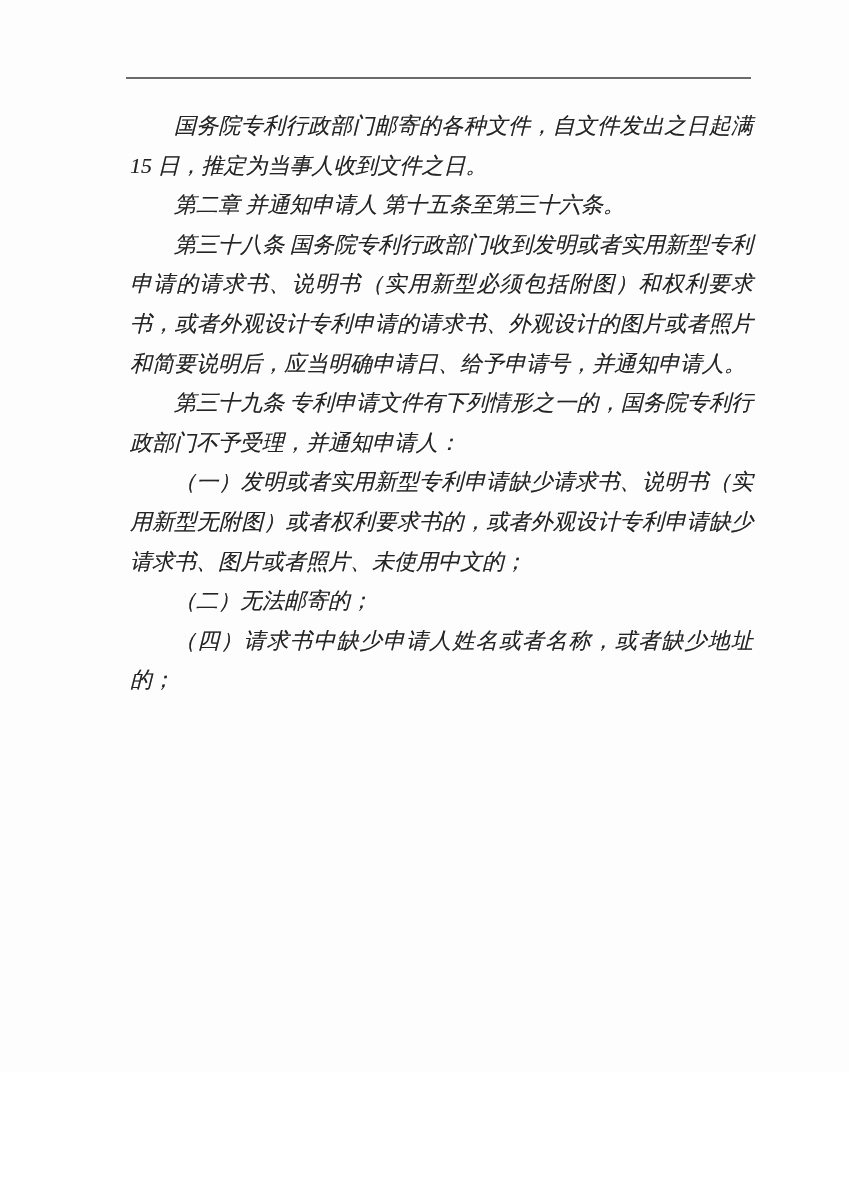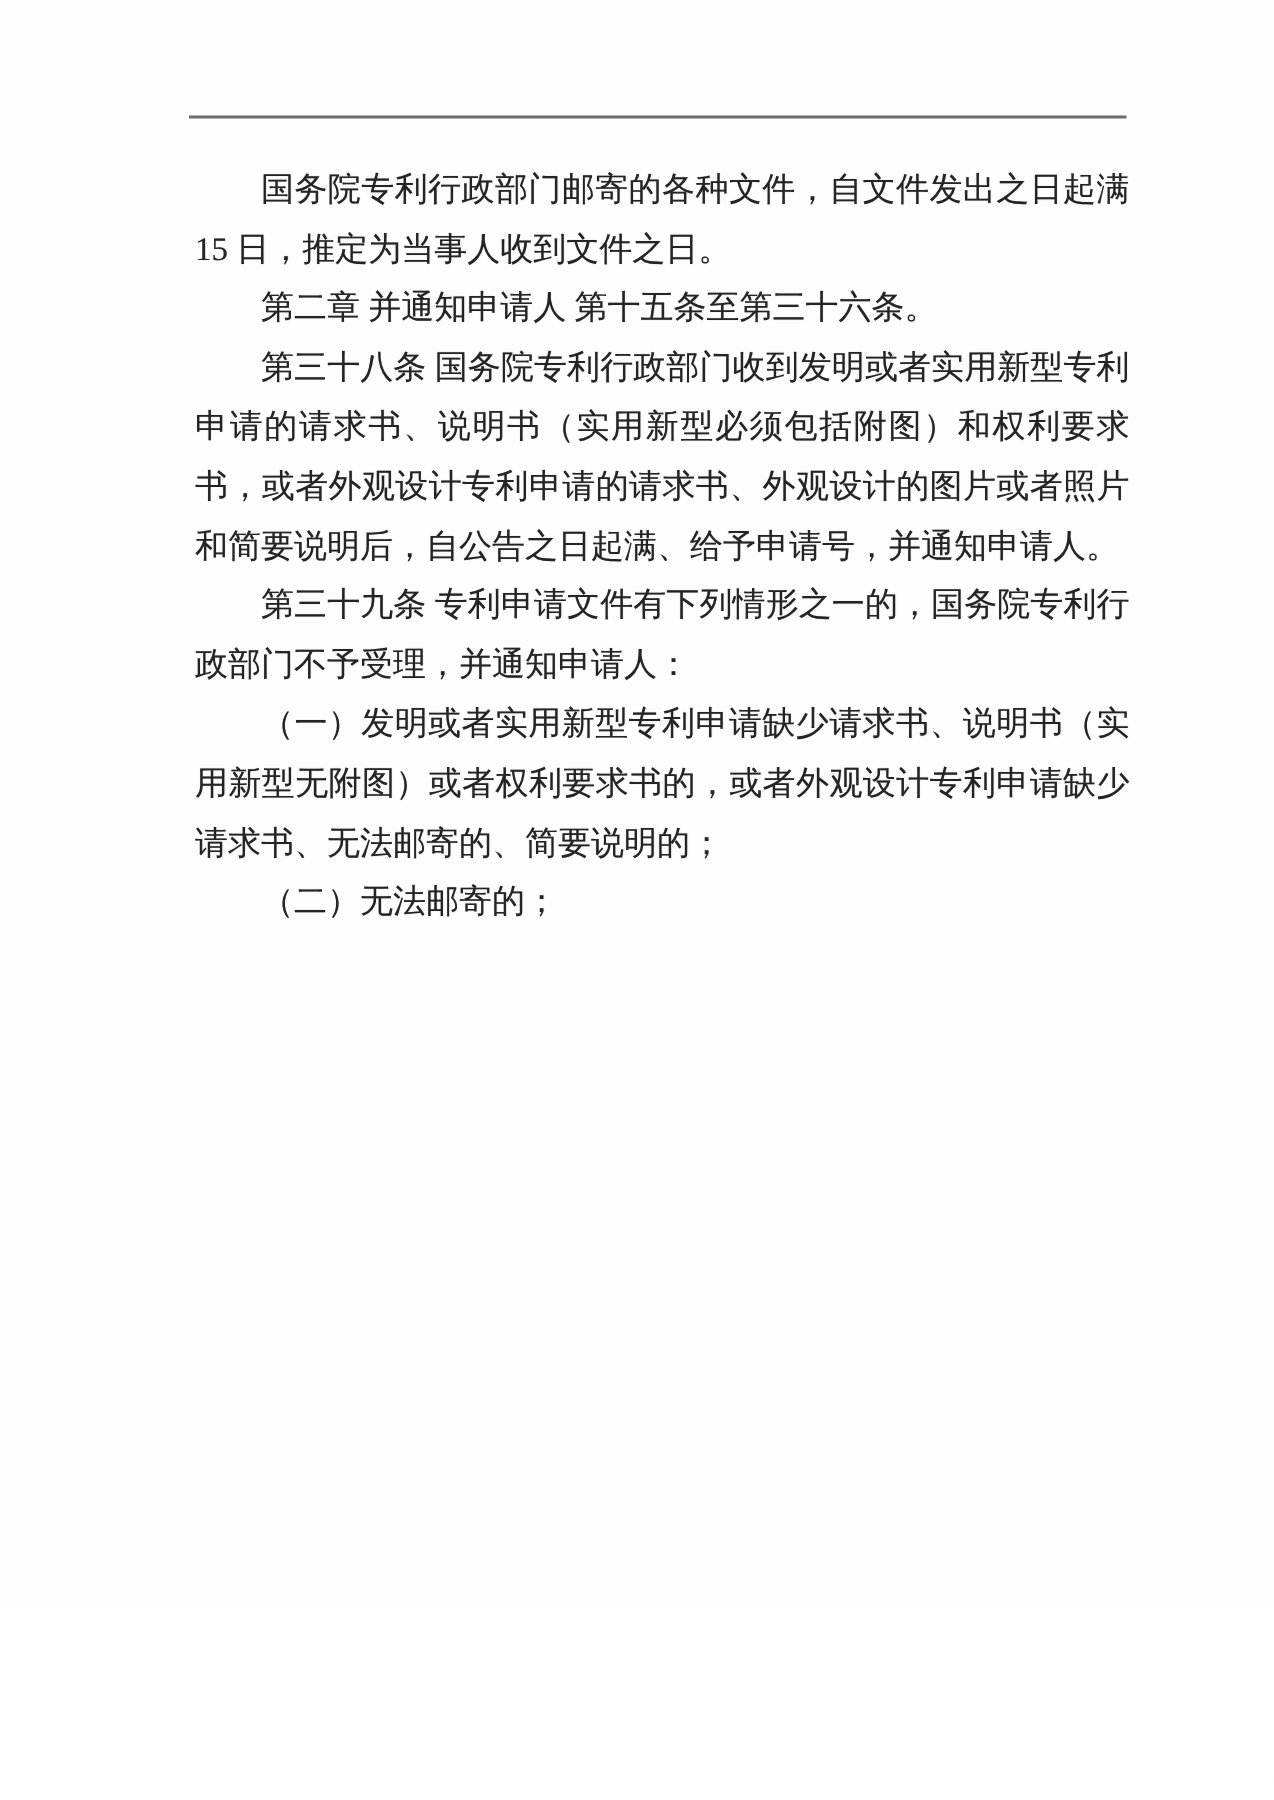--- a/index.html
+++ b/index.html
@@ -8,20 +8,21 @@
     background: #ffffff;
   }
   .page {
     position: relative;
     width: 849px;
     height: 1072px;
     margin: 0 auto;
     background: var(--background, #fdfdfd);
     overflow: hidden;
     font-family: "Liberation Serif", "DejaVu Serif", serif;
+    font-style: italic;
   }
   .header-divider {
     position: absolute;
     left: 126px;
     top: 77px;
     width: 625px;
     height: 2px;
     background: var(--divider, #6b6b6b);
   }
   .content {
@@ -57,23 +58,24 @@
 </head>
 <body>
 
 <div class="page">
 
   <div class="header-divider"></div>
 
   <main class="content">
     <p>国务院专利行政部门邮寄的各种文件，自文件发出之日起满 15 日，推定为当事人收到文件之日。</p>
     <p>第二章 并通知申请人 第十五条至第三十六条。</p>
-    <p>第三十八条 国务院专利行政部门收到发明或者实用新型专利申请的请求书、说明书（实用新型必须包括附图）和权利要求书，或者外观设计专利申请的请求书、外观设计的图片或者照片和简要说明后，自公告之日起满、给予申请号，并通知申请人。</p>
+    <p>第三十八条 国务院专利行政部门收到发明或者实用新型专利申请的请求书、说明书（实用新型必须包括附图）和权利要求书，或者外观设计专利申请的请求书、外观设计的图片或者照片和简要说明后，应当明确申请日、给予申请号，并通知申请人。</p>
     <p>第三十九条 专利申请文件有下列情形之一的，国务院专利行政部门不予受理，并通知申请人：</p>
-    <p>（一）发明或者实用新型专利申请缺少请求书、说明书（实用新型无附图）或者权利要求书的，或者外观设计专利申请缺少请求书、无法邮寄的、简要说明的；</p>
+    <p>（一）发明或者实用新型专利申请缺少请求书、说明书（实用新型无附图）或者权利要求书的，或者外观设计专利申请缺少请求书、图片或者照片、未使用中文的；</p>
     <p>（二）无法邮寄的；</p>
+    <p>（四）请求书中缺少申请人姓名或者名称，或者缺少地址的；</p>
   </main>
 
   <footer class="page-footer">
     <span class="page-number">6</span>
   </footer>
 
 </div>
 
 </body></html>

